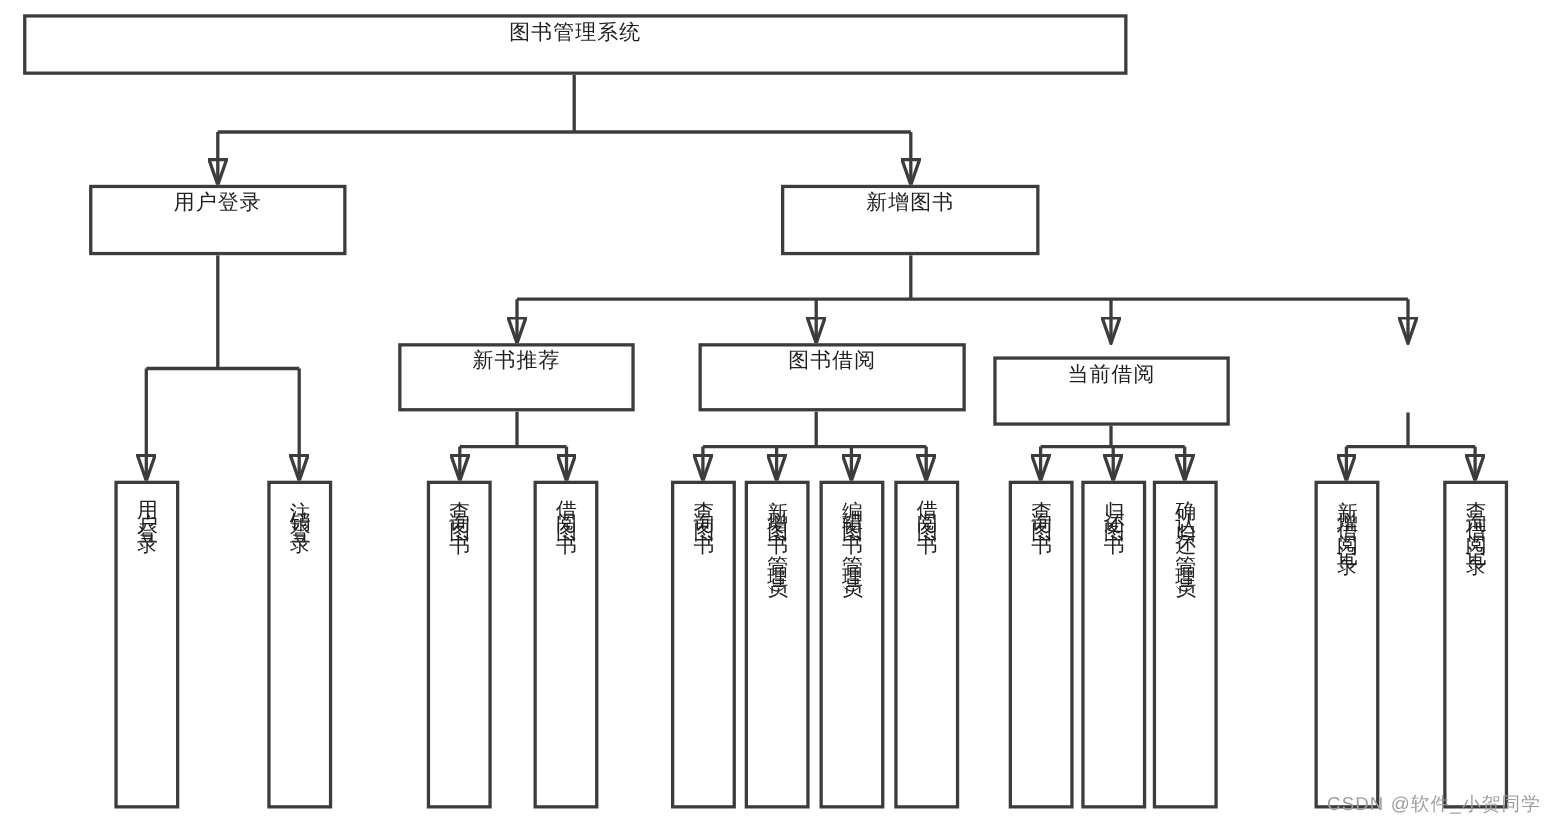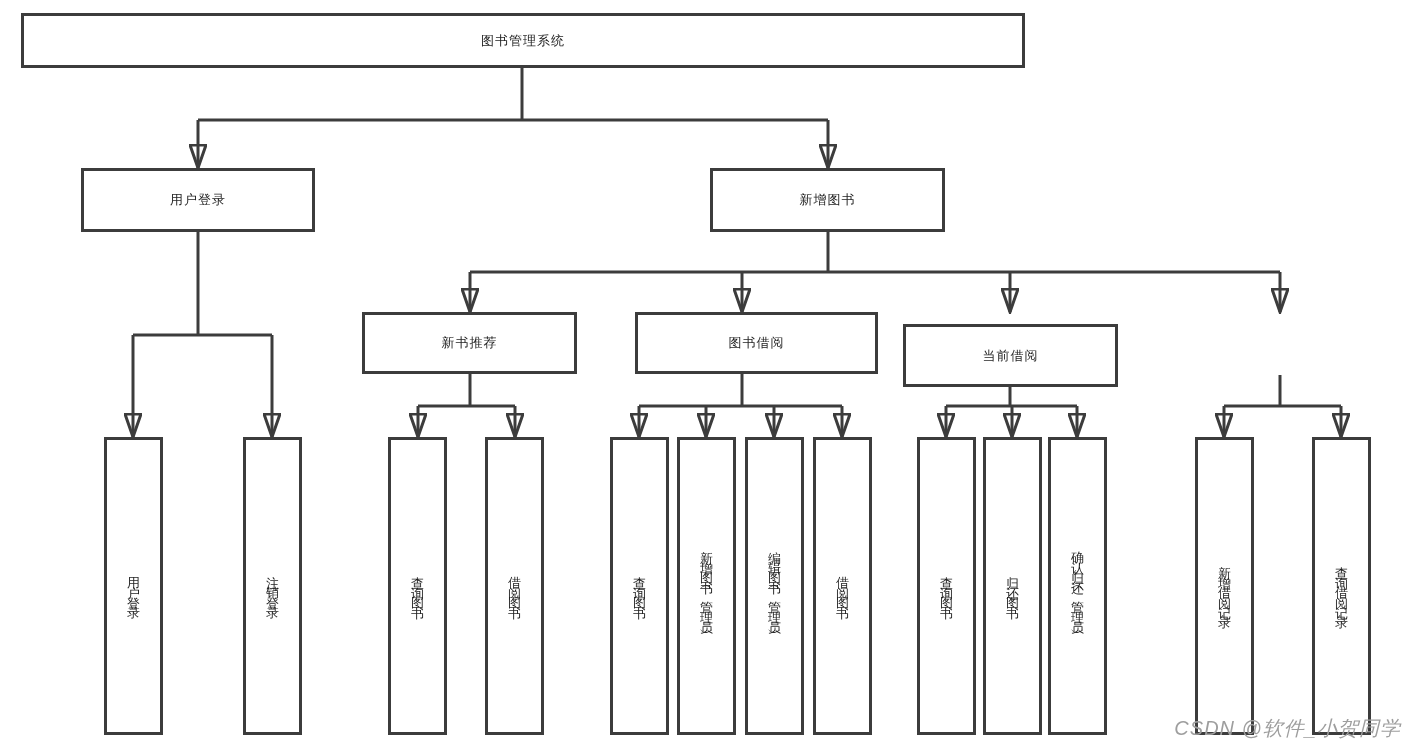--- a/index.html
+++ b/index.html
@@ -7,31 +7,31 @@
     --text:#1f1f1f; --watermark:#9e9e9e; --background:#ffffff;
   }
   html,body{margin:0;padding:0;}
   body{background:var(--background);font-family:"Liberation Sans",sans-serif;}
   .canvas{position:relative;width:1405px;height:747px;background:var(--background);overflow:hidden;}
   .connectors{position:absolute;left:0;top:0;z-index:0;}
   .connectors path{stroke:var(--line);stroke-width:3;fill:none;}
   .box{
     position:absolute;box-sizing:border-box;z-index:1;
     background:var(--box-fill);border:3px solid var(--box-border);
-    display:flex;align-items:center;justify-content:center;
-    color:var(--text);font-size:13px;
+    display:flex;justify-content:center;
+    color:var(--text);font-size:19px;
   }
   .hbox span{white-space:nowrap;letter-spacing:1px;}
   .vbox span{
     writing-mode:vertical-lr;text-orientation:mixed;
     line-height:1;letter-spacing:10px;white-space:nowrap;
   }
   .watermark{
     position:absolute;right:4px;bottom:5px;z-index:5;
-    color:var(--watermark);font-size:20px;letter-spacing:1px;white-space:nowrap;font-style:italic;
+    color:var(--watermark);font-size:17px;letter-spacing:1px;white-space:nowrap;
   }
 </style>
 </head>
 <body>
 
 <div class="canvas">
 
   <svg class="connectors" width="1405" height="747" viewBox="0 0 1405 747" xmlns="http://www.w3.org/2000/svg">
     <defs>
       <marker id="arw" markerUnits="userSpaceOnUse" markerWidth="26" markerHeight="18" viewBox="0 0 26 18" refX="24" refY="9" orient="auto">

